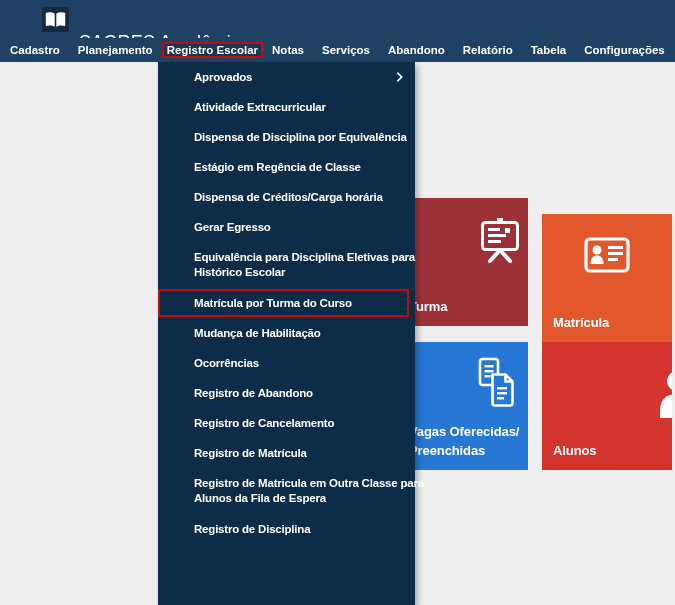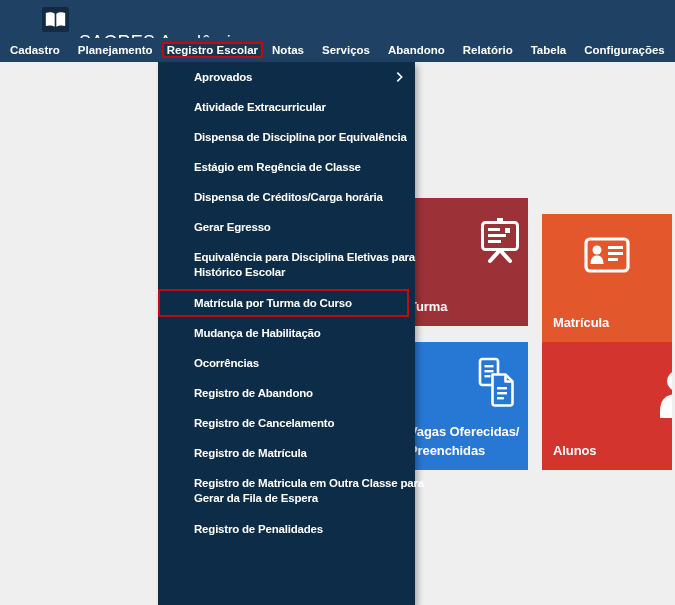--- a/index.html
+++ b/index.html
@@ -191,21 +191,21 @@
           <span class="dd-label">Registro de Abandono</span>
         </div>
         <div class="dd-item">
           <span class="dd-label">Registro de Cancelamento</span>
         </div>
         <div class="dd-item">
           <span class="dd-label">Registro de Matrícula</span>
         </div>
         <div class="dd-item two">
           <span class="dd-label">Registro de Matricula em Outra Classe para
-Gerar da Fila de Espera</span>
-        </div>
-        <div class="dd-item">
-          <span class="dd-label">Registro de Penalidades</span>
+Alunos da Fila de Espera</span>
+        </div>
+        <div class="dd-item">
+          <span class="dd-label">Registro de Disciplina</span>
         </div>
       </div>
   </div>
 
 </div>
 
 </body></html>

